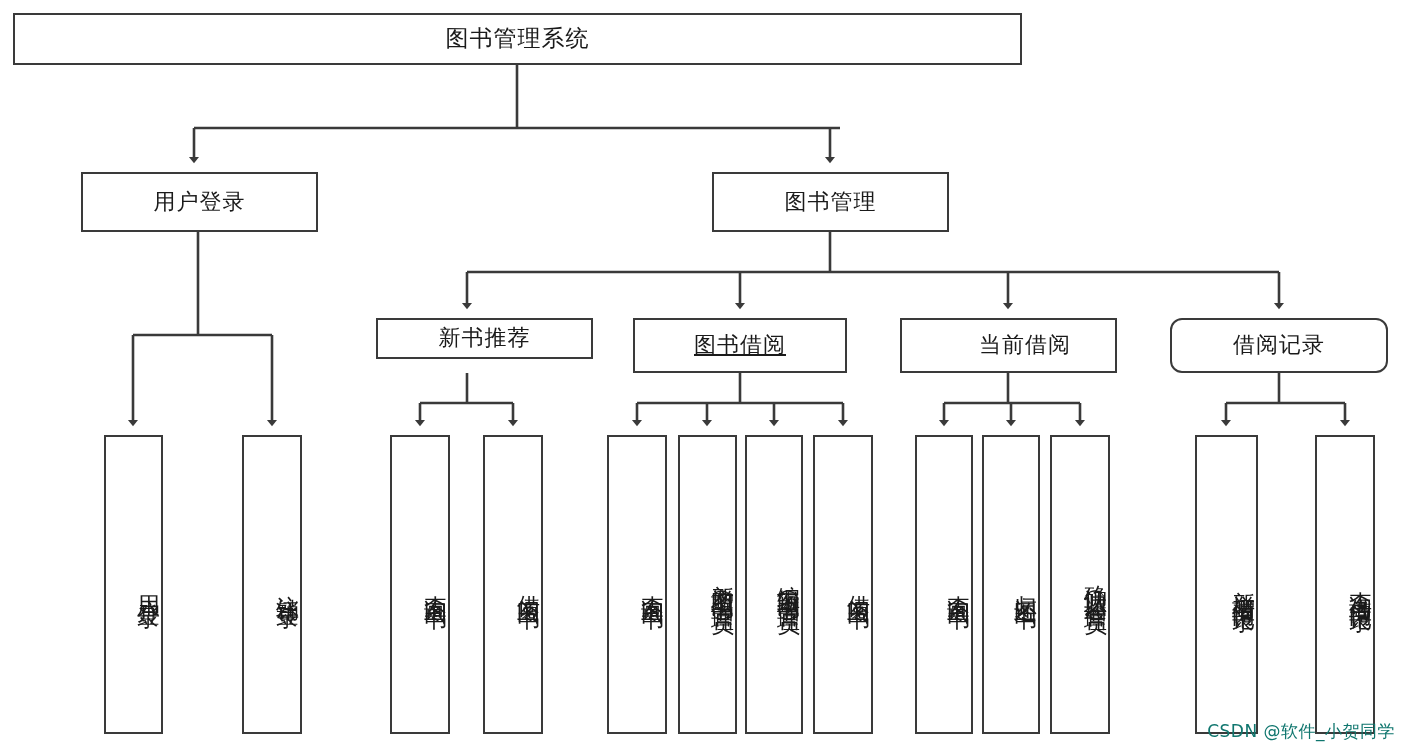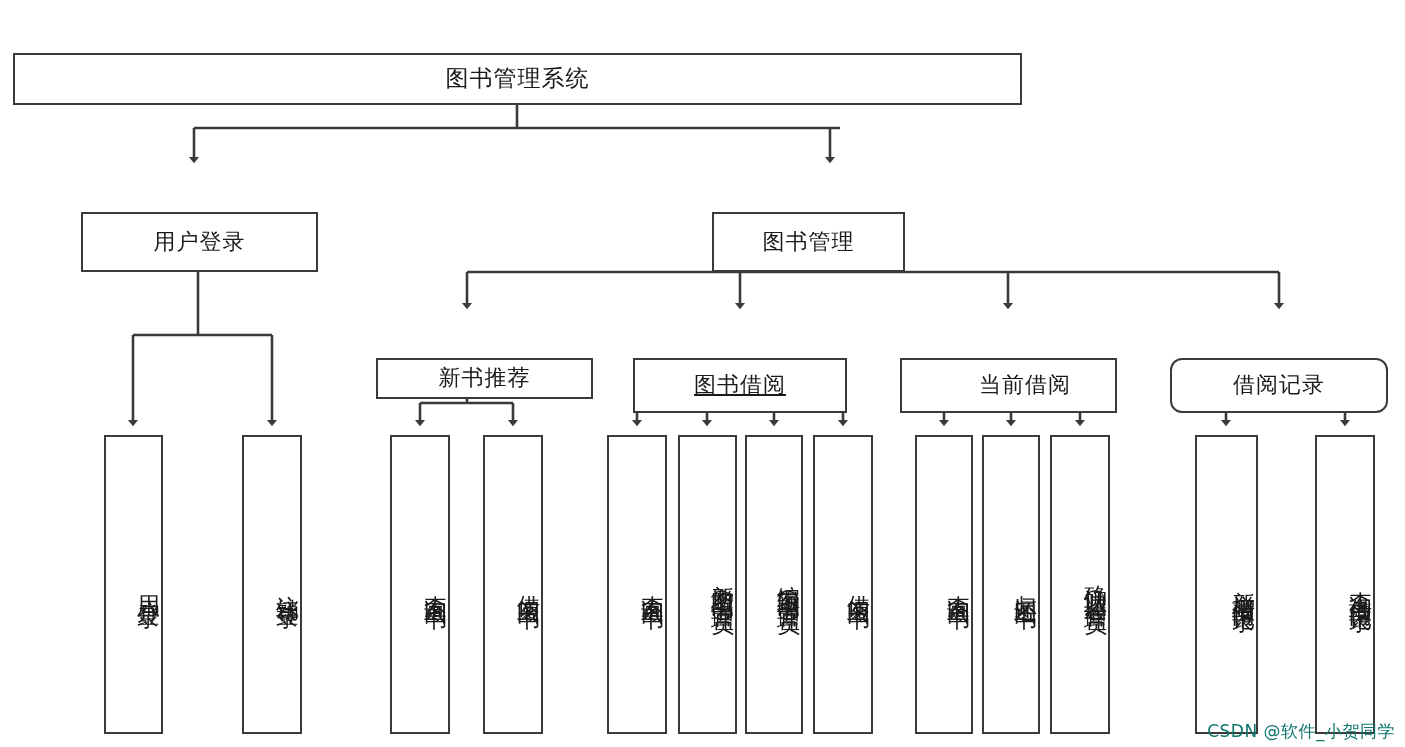--- a/index.html
+++ b/index.html
@@ -36,21 +36,20 @@
     background: #ffffff;
     display: flex;
     align-items: center;
     justify-content: center;
     color: #1a1a1a;
   }
   .node-horizontal {
     font-size: 22px;
     letter-spacing: 1px;
     line-height: 1.2;
-    margin-top: 40px;
   }
   .node-root {
     font-size: 23px;
   }
   .node-vertical {
     writing-mode: vertical-rl;
     text-orientation: upright;
     font-size: 23px;
     letter-spacing: 4px;
     line-height: 1.1;
@@ -130,21 +129,21 @@
     </g>
   </svg>
 
   <div class="node node-horizontal node-root" style="left:13px; top:13px; width:1009px; height:52px;">
     <span>图书管理系统</span>
   </div>
 
   <div class="node node-horizontal" style="left:81px; top:172px; width:237px; height:60px;">
     <span>用户登录</span>
   </div>
-  <div class="node node-horizontal" style="left:712px; top:172px; width:193px; height:60px;">
+  <div class="node node-horizontal" style="left:712px; top:172px; width:237px; height:60px;">
     <span>图书管理</span>
   </div>
 
   <div class="node node-horizontal" style="left:376px; top:318px; width:217px; height:41px;">
     <span>新书推荐</span>
   </div>
   <div class="node node-horizontal" style="left:633px; top:318px; width:214px; height:55px;text-decoration:underline;">
     <span>图书借阅</span>
   </div>
   <div class="node node-horizontal" style="left:900px; top:318px; width:217px; height:55px;padding-left:33px;">

